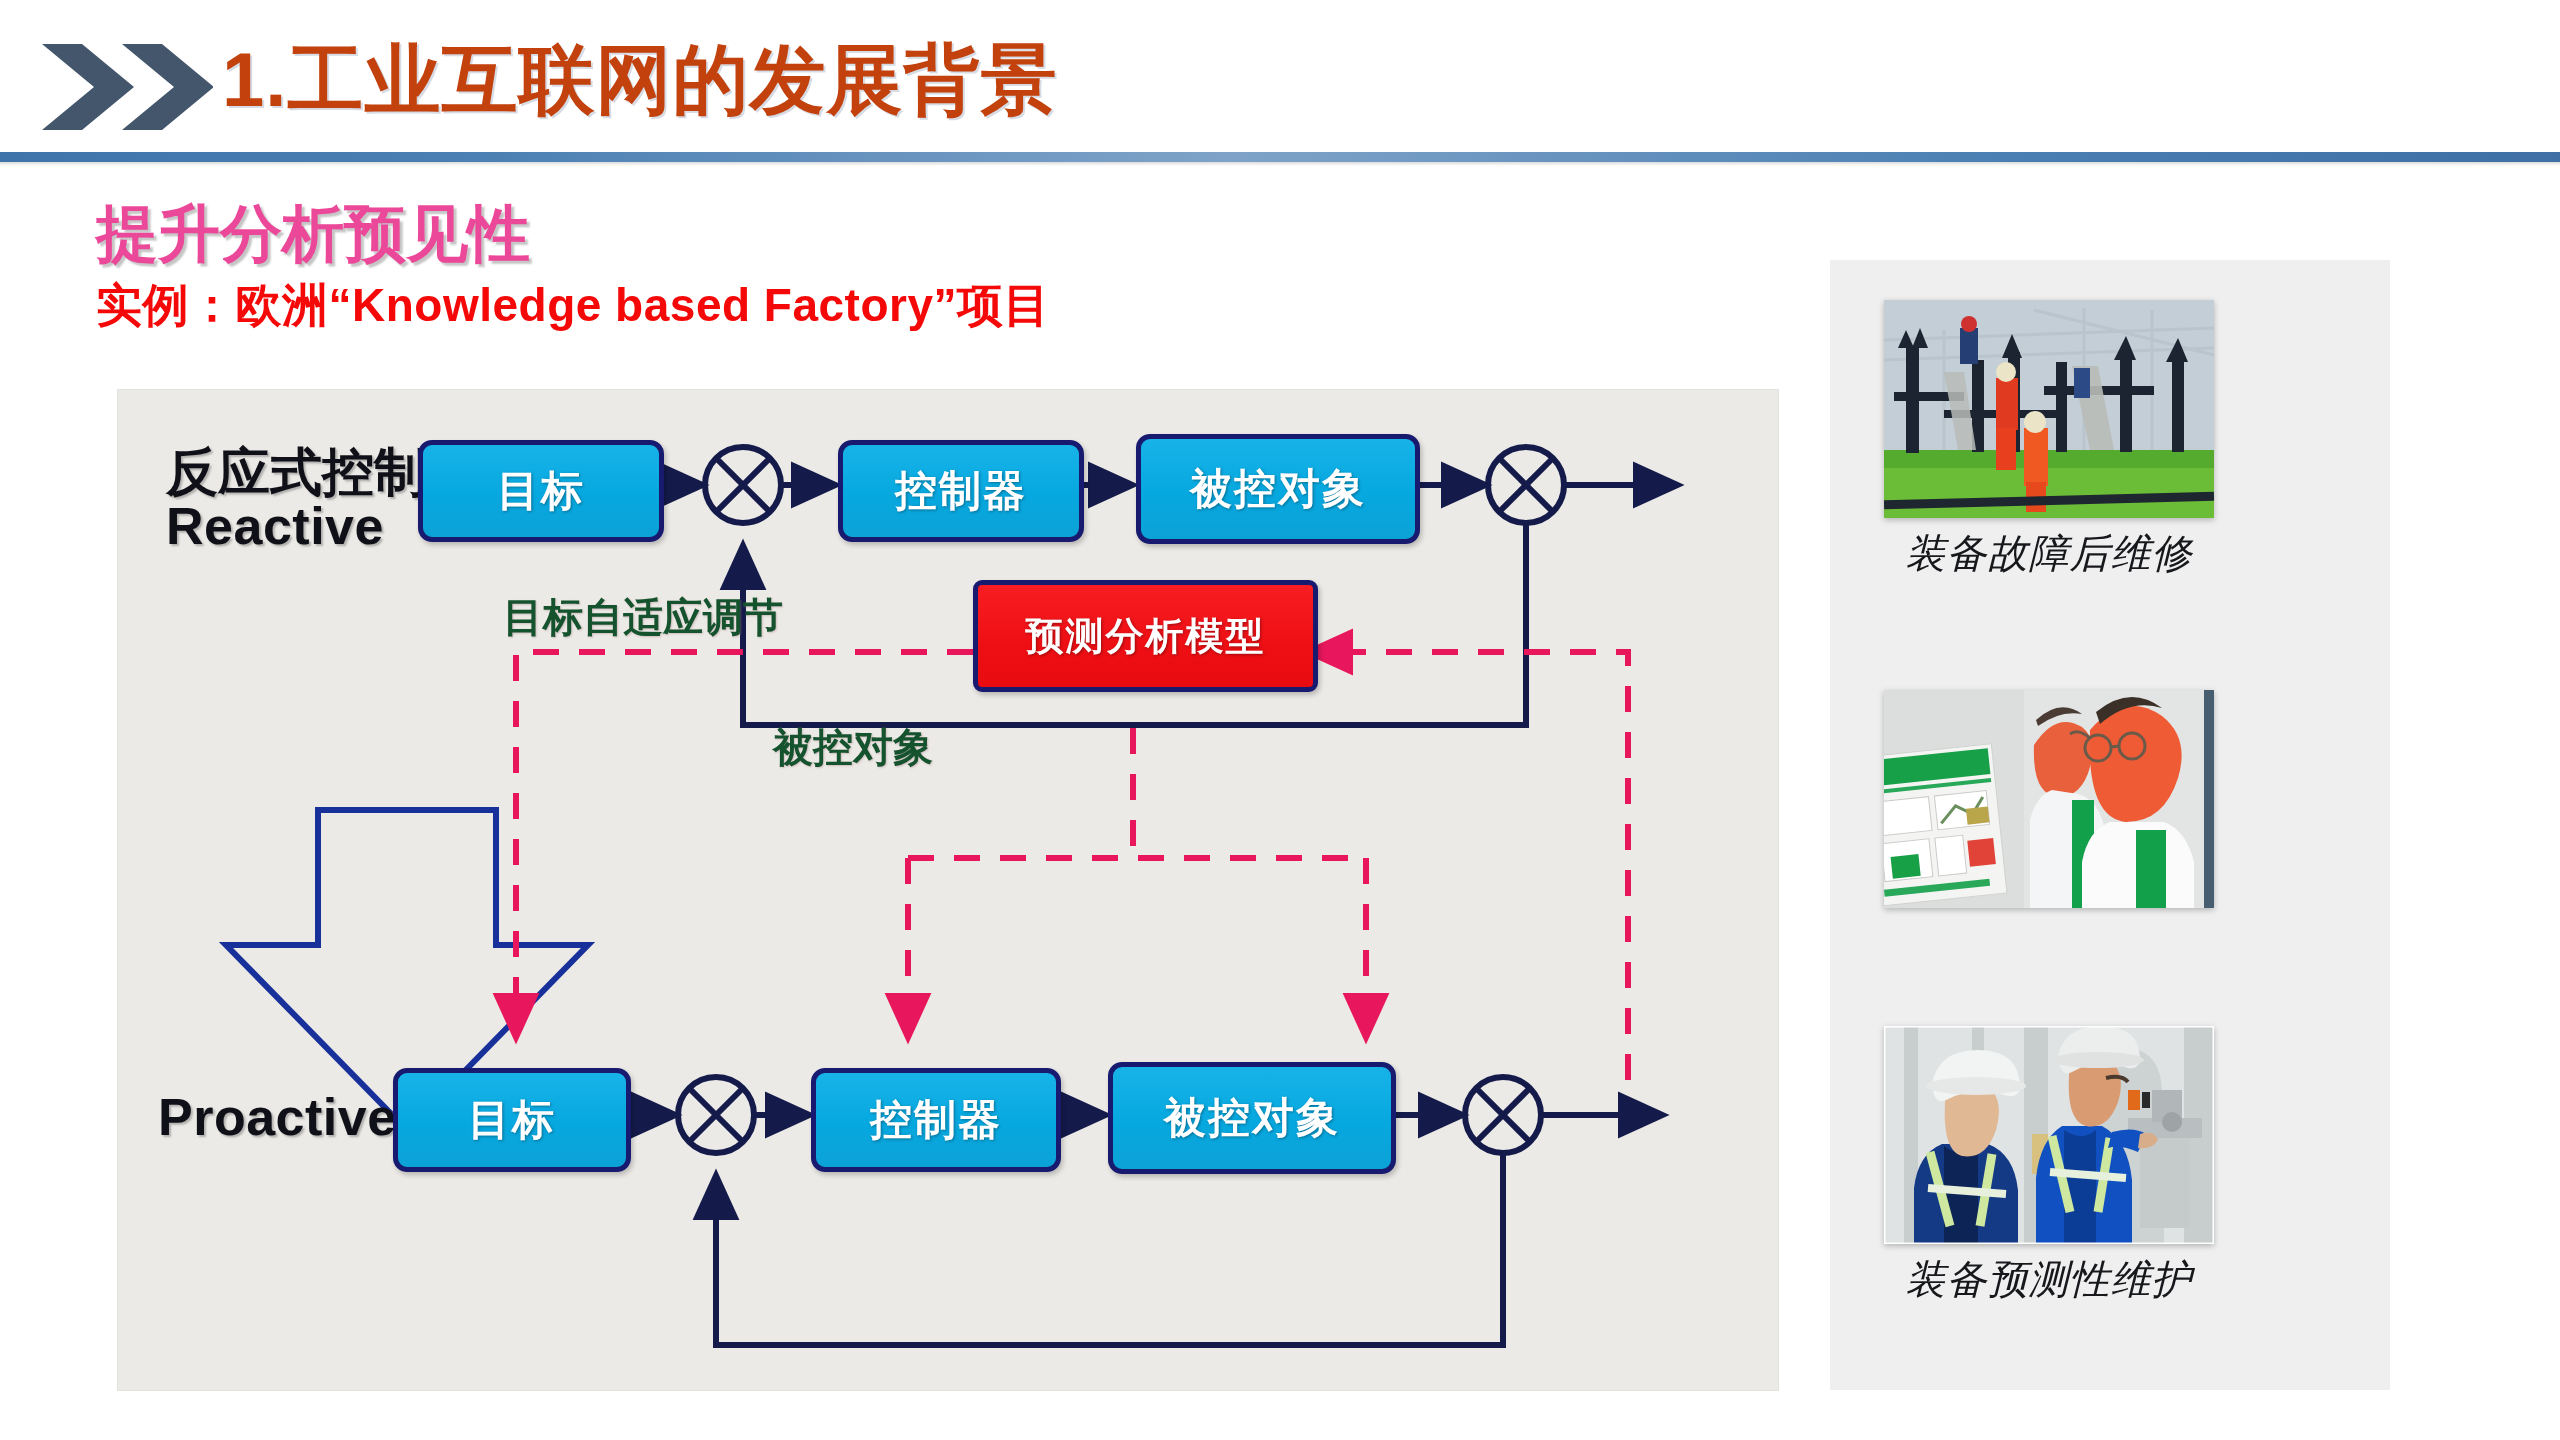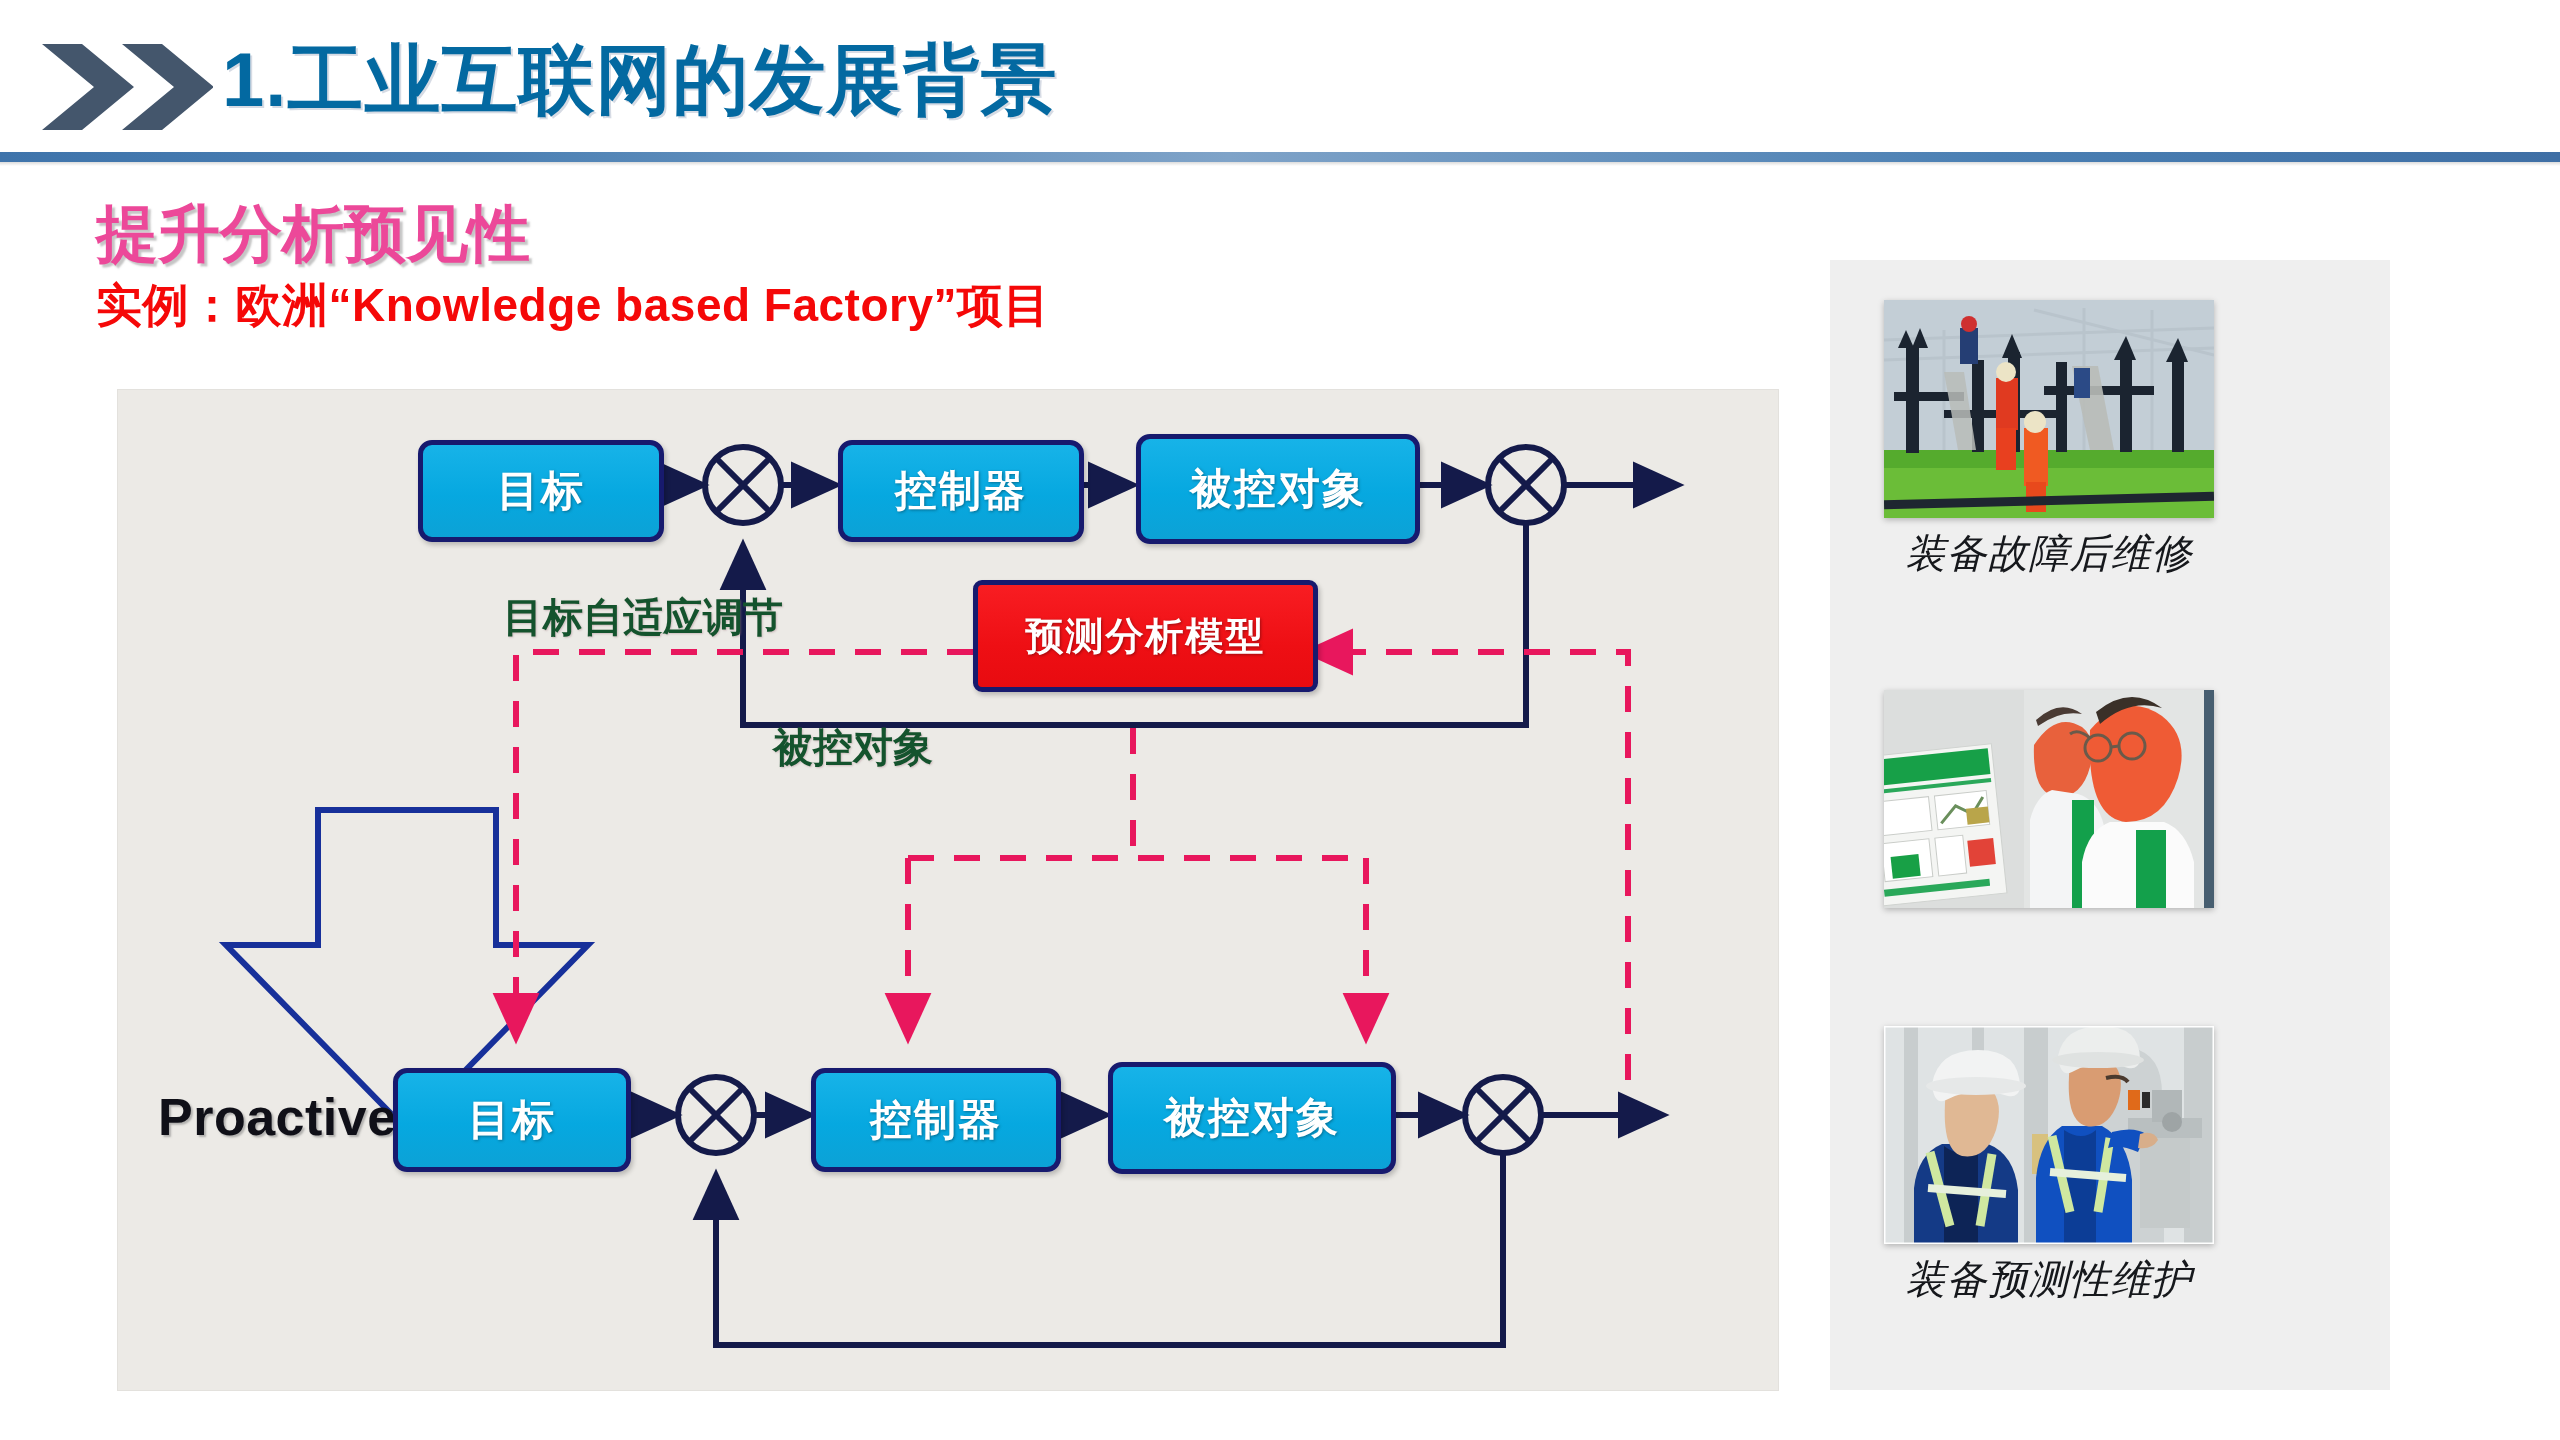--- a/index.html
+++ b/index.html
@@ -7,21 +7,21 @@
     width:2560px;height:1440px;
     background:#ffffff;
     font-family:"Liberation Sans","DejaVu Sans",sans-serif;
     overflow:hidden;position:relative;
   }
   
   #slide-header{position:absolute;left:0;top:0;width:2560px;height:168px;}
   #chevron-logo{position:absolute;left:38px;top:38px;width:175px;height:98px;}
   #slide-title{
     position:absolute;left:222px;top:30px;
-    font-size:76px;font-weight:bold;color:#0369a1;
+    font-size:76px;font-weight:bold;color:#c2410c;
     letter-spacing:1px;white-space:nowrap;
     text-shadow:2px 2px 0 rgba(180,190,205,.55);
   }
   #header-rule{
     position:absolute;left:0;top:152px;width:2560px;height:10px;
     background:linear-gradient(to right,#3f74ab 0%,#4a7fb3 18%,#7fa3c8 48%,#4a7fb3 78%,#3f6fa5 100%);
   }
   #header-rule-shadow{
     position:absolute;left:0;top:162px;width:2560px;height:4px;
     background:linear-gradient(to bottom,rgba(0,0,0,.14),rgba(0,0,0,0));
@@ -163,20 +163,24 @@
 
     <path d="M790,468 L1248,468" fill="none" stroke="#e8175d" stroke-width="6" stroke-dasharray="26 20"></path>
 
     <path d="M790,468 L790,648" fill="none" stroke="#e8175d" stroke-width="6" stroke-dasharray="26 20" marker-end="url(#arrR)"></path>
 
     <path d="M1248,468 L1248,648" fill="none" stroke="#e8175d" stroke-width="6" stroke-dasharray="26 20" marker-end="url(#arrR)"></path>
 
     <path d="M1510,690 L1510,262 L1190,262" fill="none" stroke="#e8175d" stroke-width="6" stroke-dasharray="26 20" marker-end="url(#arrR)"></path>
   </svg>
 
+  <div class="dg-label" id="label-reactive">
+    <span>反应式控制</span>
+    <span class="en">Reactive</span>
+  </div>
 
   <div class="blk blue" style="left:300px;top:50px;width:236px;height:92px;">目标</div>
   <div class="blk blue" style="left:720px;top:50px;width:236px;height:92px;">控制器</div>
   <div class="blk blue" style="left:1018px;top:44px;width:274px;height:100px;">被控对象</div>
 
   <div class="dg-label" id="label-proactive">
     <span class="en">Proactive</span>
   </div>
 
   <div class="blk blue" style="left:275px;top:678px;width:228px;height:94px;">目标</div>

